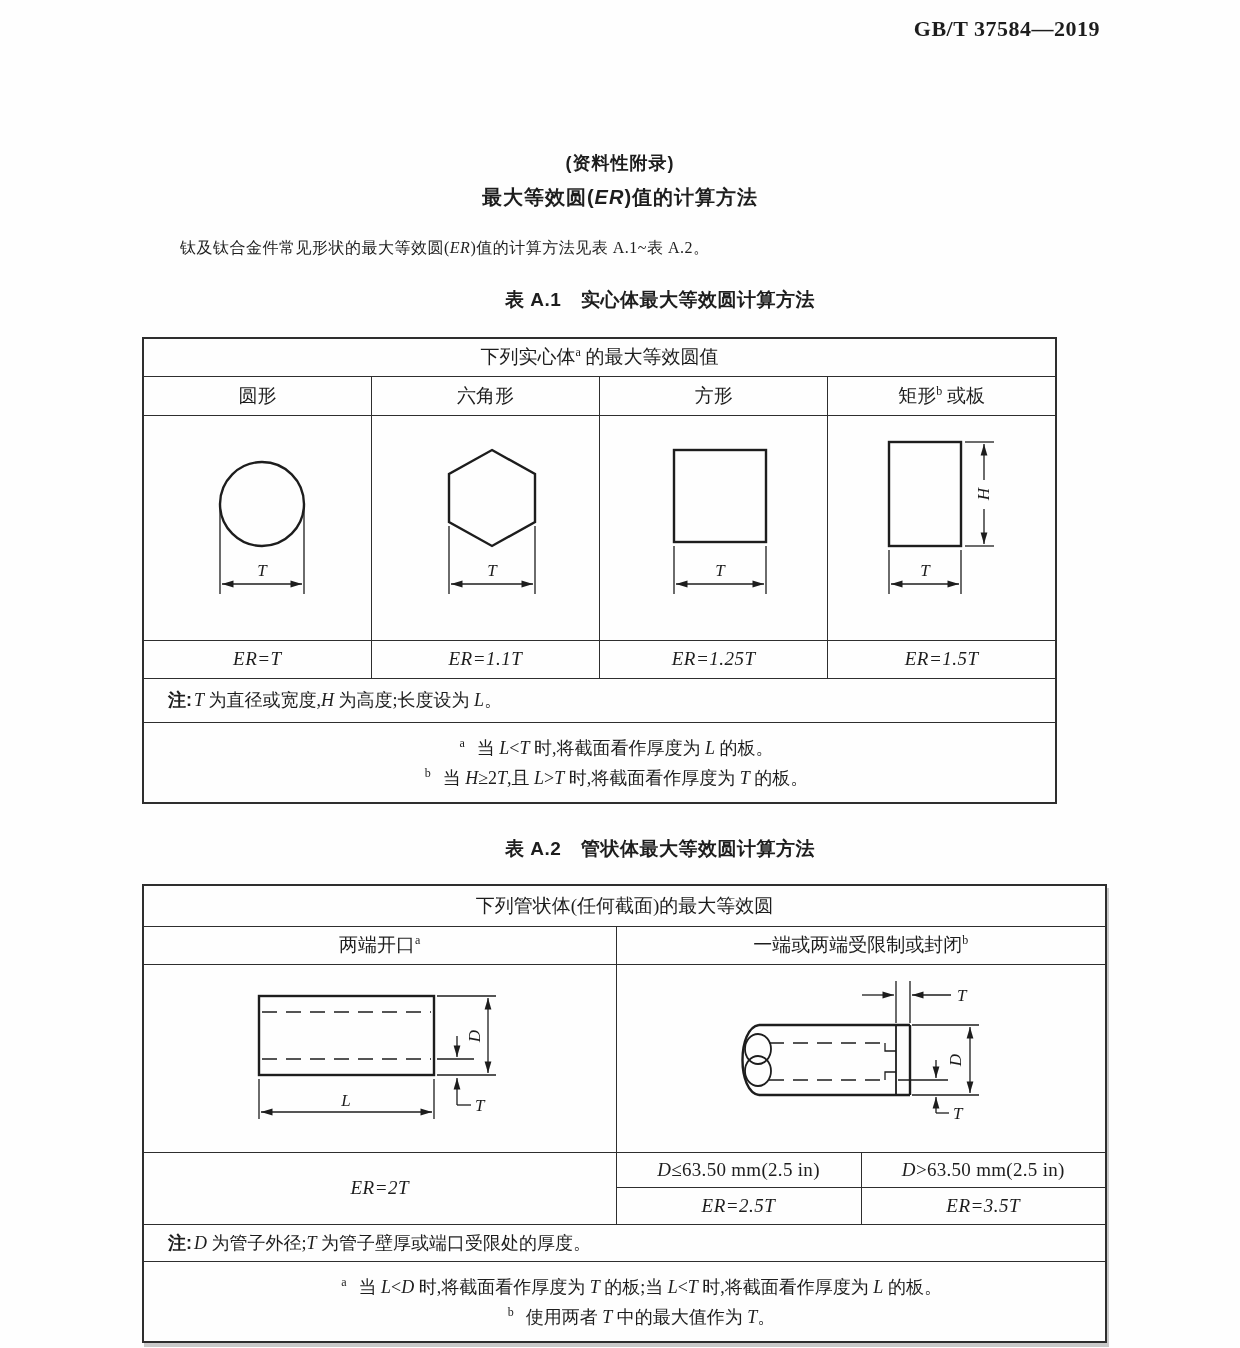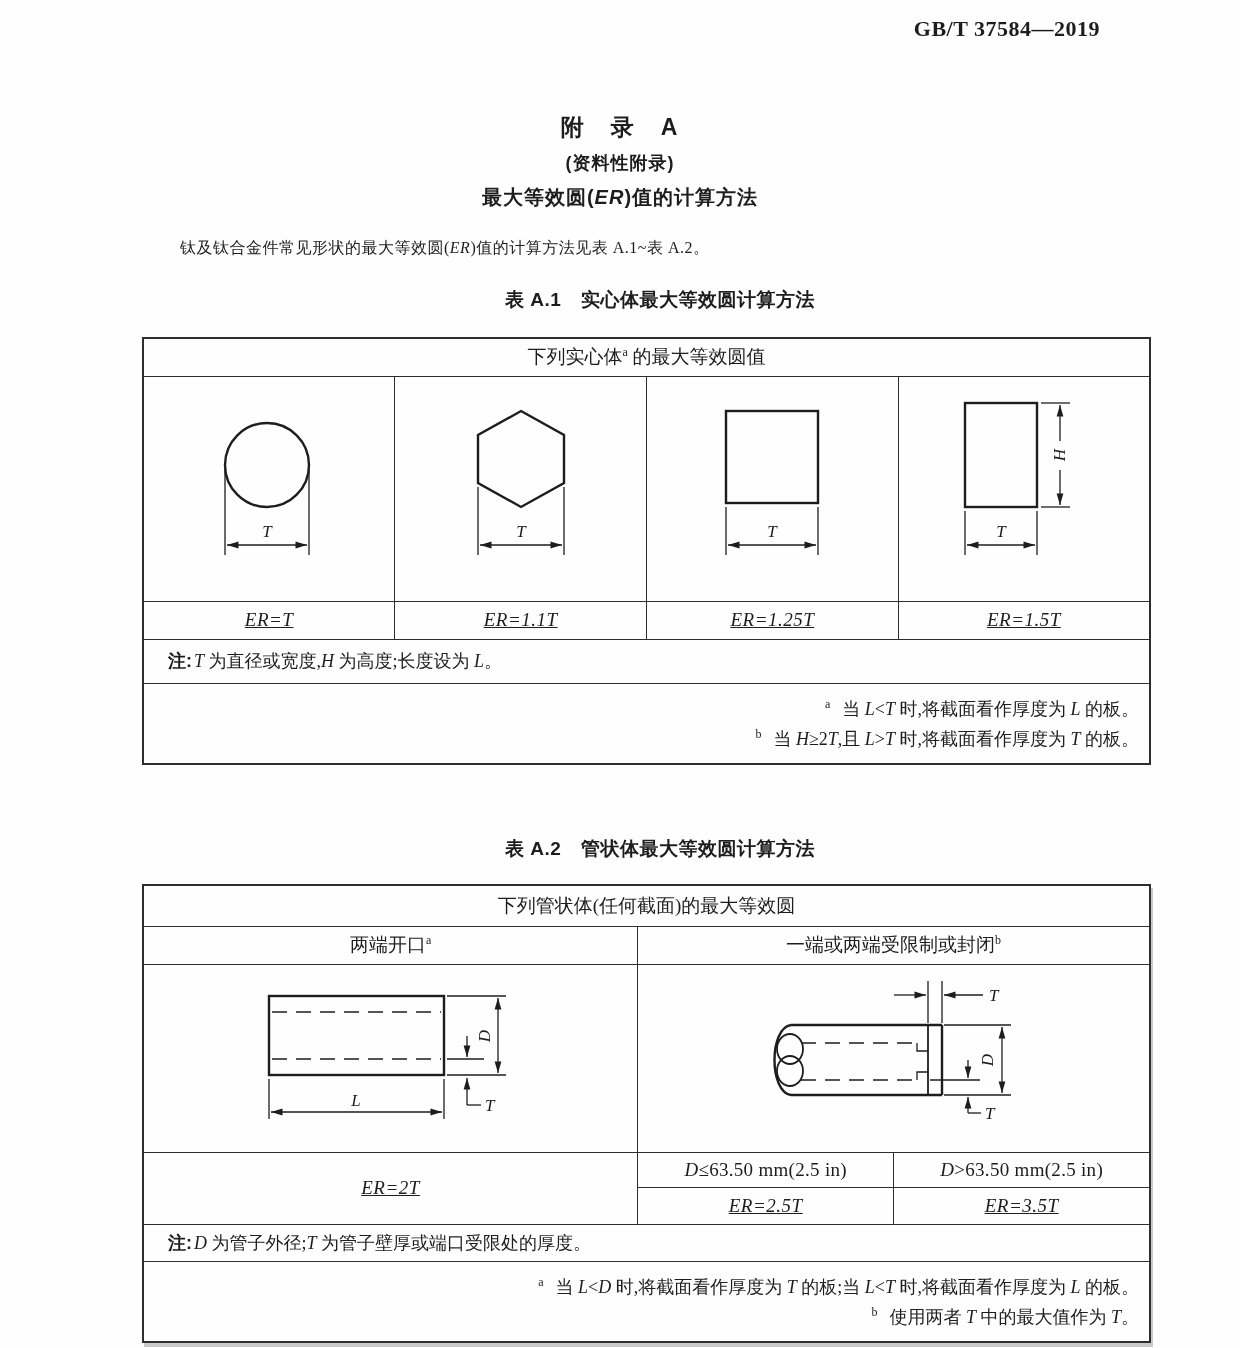--- a/index.html
+++ b/index.html
@@ -23,40 +23,40 @@
   .appendix-heading{top:184px;font-size:20px;font-weight:bold;
     font-family:"Liberation Sans","DejaVu Sans",sans-serif;letter-spacing:1px;}
   .intro{position:absolute;left:180px;top:238px;font-size:16px;letter-spacing:.5px;}
   .table-caption{position:absolute;left:0;width:100%;text-align:center;
     font-size:19px;font-weight:bold;
     font-family:"Liberation Sans","DejaVu Sans",sans-serif;letter-spacing:.5px;padding-left:40px;}
   .caption-a1{top:287px;}
   .caption-a2{top:836px;}
 
   
-  table{position:absolute;left:142px;width:1009px;border-collapse:collapse;
+  table{position:absolute;left:142px;width:915px;border-collapse:collapse;
     table-layout:fixed;font-size:19px;}
   #table-a1{top:337px;}
   #table-a2{top:884px;box-shadow:2px 4px 0 rgba(140,140,140,.45);}
   td,th{border:1.5px solid #2e2e2e;font-weight:normal;text-align:center;
     vertical-align:middle;padding:0;}
   table{border:2.4px solid #2e2e2e;}
   tr.r38{height:38px}  tr.r39{height:39px}  tr.r224{height:224px}
   tr.r41{height:41px}  tr.r187{height:187px}
   tr.r35{height:35px}  tr.r37{height:37px}  tr.r44{height:44px}
   tr.r69{height:69px}  tr.r73{height:73px}
   th sup, .colhead sup{font-size:12px;}
   td.diag{padding:0;}
   td.diag svg{display:block;margin:0 auto;}
-  .formula{font-style:italic;letter-spacing:.5px;text-decoration:underline;}
+  .formula{font-style:italic;letter-spacing:.5px;}
   .cond{letter-spacing:.3px;}
   td.note-cell{text-align:left;padding-left:24px;font-size:18px;}
   .note-label{font-weight:bold;font-family:"Liberation Sans","DejaVu Sans",sans-serif;
     margin-right:2px;font-size:18px;}
-  td.fn-cell{text-align:right;padding:7px 10px 6px 44px;vertical-align:top;}
+  td.fn-cell{text-align:center;padding:7px 10px 6px 44px;vertical-align:top;}
   .fn{font-size:18px;margin:6px 0;}
   .fn sup{font-size:12px;margin-right:12px;}
 
   
   .shape{fill:none;stroke:#1d1d1d;stroke-width:2.4;}
   .mid{fill:none;stroke:#1d1d1d;stroke-width:1.8;}
   .thin{fill:none;stroke:#1d1d1d;stroke-width:1.3;}
   .dash{fill:none;stroke:#1d1d1d;stroke-width:1.6;stroke-dasharray:15 9;}
   text.dim{font-family:"Liberation Serif","DejaVu Serif",serif;
     font-style:italic;font-size:17px;fill:#1d1d1d;}
@@ -69,38 +69,43 @@
     <marker id="arr" markerUnits="userSpaceOnUse" markerWidth="13" markerHeight="10" refX="12" refY="5" orient="auto-start-reverse">
       <path d="M0.5,1.6 L12,5 L0.5,8.4 Z" fill="#1d1d1d"></path>
     </marker>
   </defs>
 </svg>
 
 <div class="page">
 
   <div class="doc-number">GB/T 37584—2019</div>
 
-  <div class="center-line appendix-title">附　录　A</div>
   <div class="center-line appendix-subtitle">(资料性附录)</div>
   <div class="center-line appendix-heading">最大等效圆(<i>ER</i>)值的计算方法</div>
 
   <div class="intro">钛及钛合金件常见形状的最大等效圆(<i>ER</i>)值的计算方法见表 A.1~表 A.2。</div>
 
   <div class="table-caption caption-a1">表 A.1　实心体最大等效圆计算方法</div>
 
   <table id="table-a1">
     <colgroup>
         <col style="width:25%">
         <col style="width:25%">
         <col style="width:25%">
         <col style="width:25%">
       </colgroup>
     <tbody>
     <tr class="r38">
       <th colspan="4">下列实心体<sup>a</sup> 的最大等效圆值</th>
+    </tr>
+    <tr class="r39">
+      <th class="colhead">圆形</th>
+      <th class="colhead">六角形</th>
+      <th class="colhead">方形</th>
+      <th class="colhead">矩形<sup>b</sup> 或板</th>
     </tr>
     <tr class="r224">
       <td class="diag">
         <svg width="240" height="224" viewBox="0 0 240 224">
           <circle class="shape" cx="118" cy="88" r="42"></circle>
           <line class="thin" x1="76" y1="92" x2="76" y2="178"></line>
           <line class="thin" x1="160" y1="92" x2="160" y2="178"></line>
           <line class="thin" x1="78" y1="168" x2="158" y2="168" marker-start="url(#arr)" marker-end="url(#arr)"></line>
           <text class="dim" x="118" y="160" text-anchor="middle">T</text>
         </svg>

